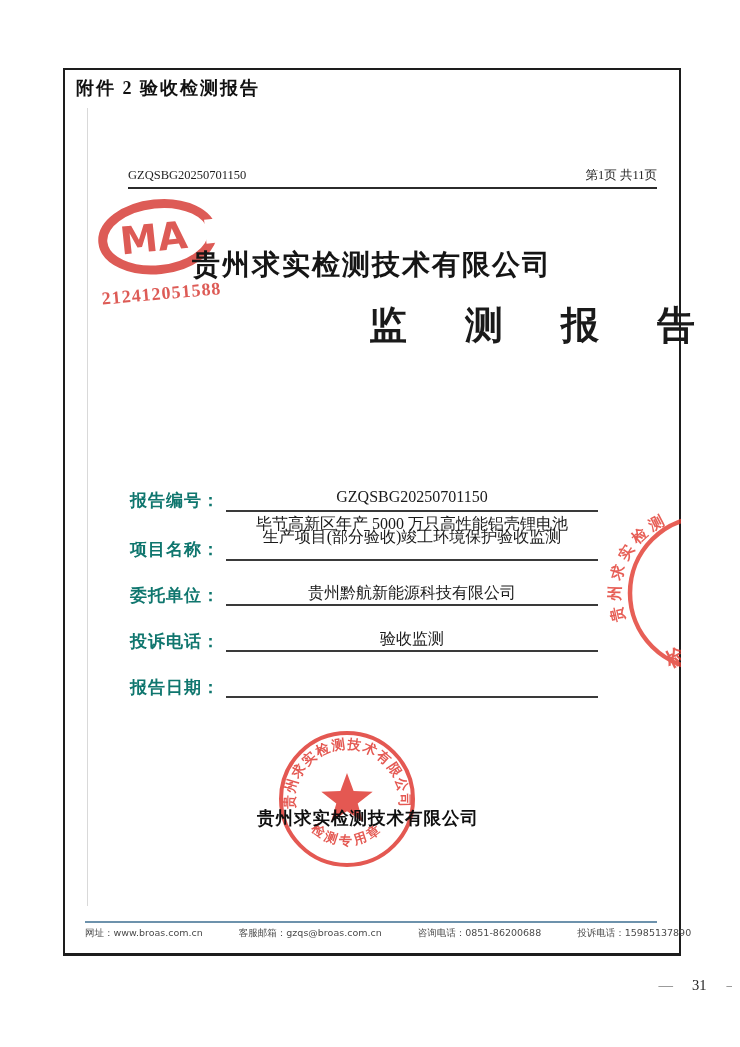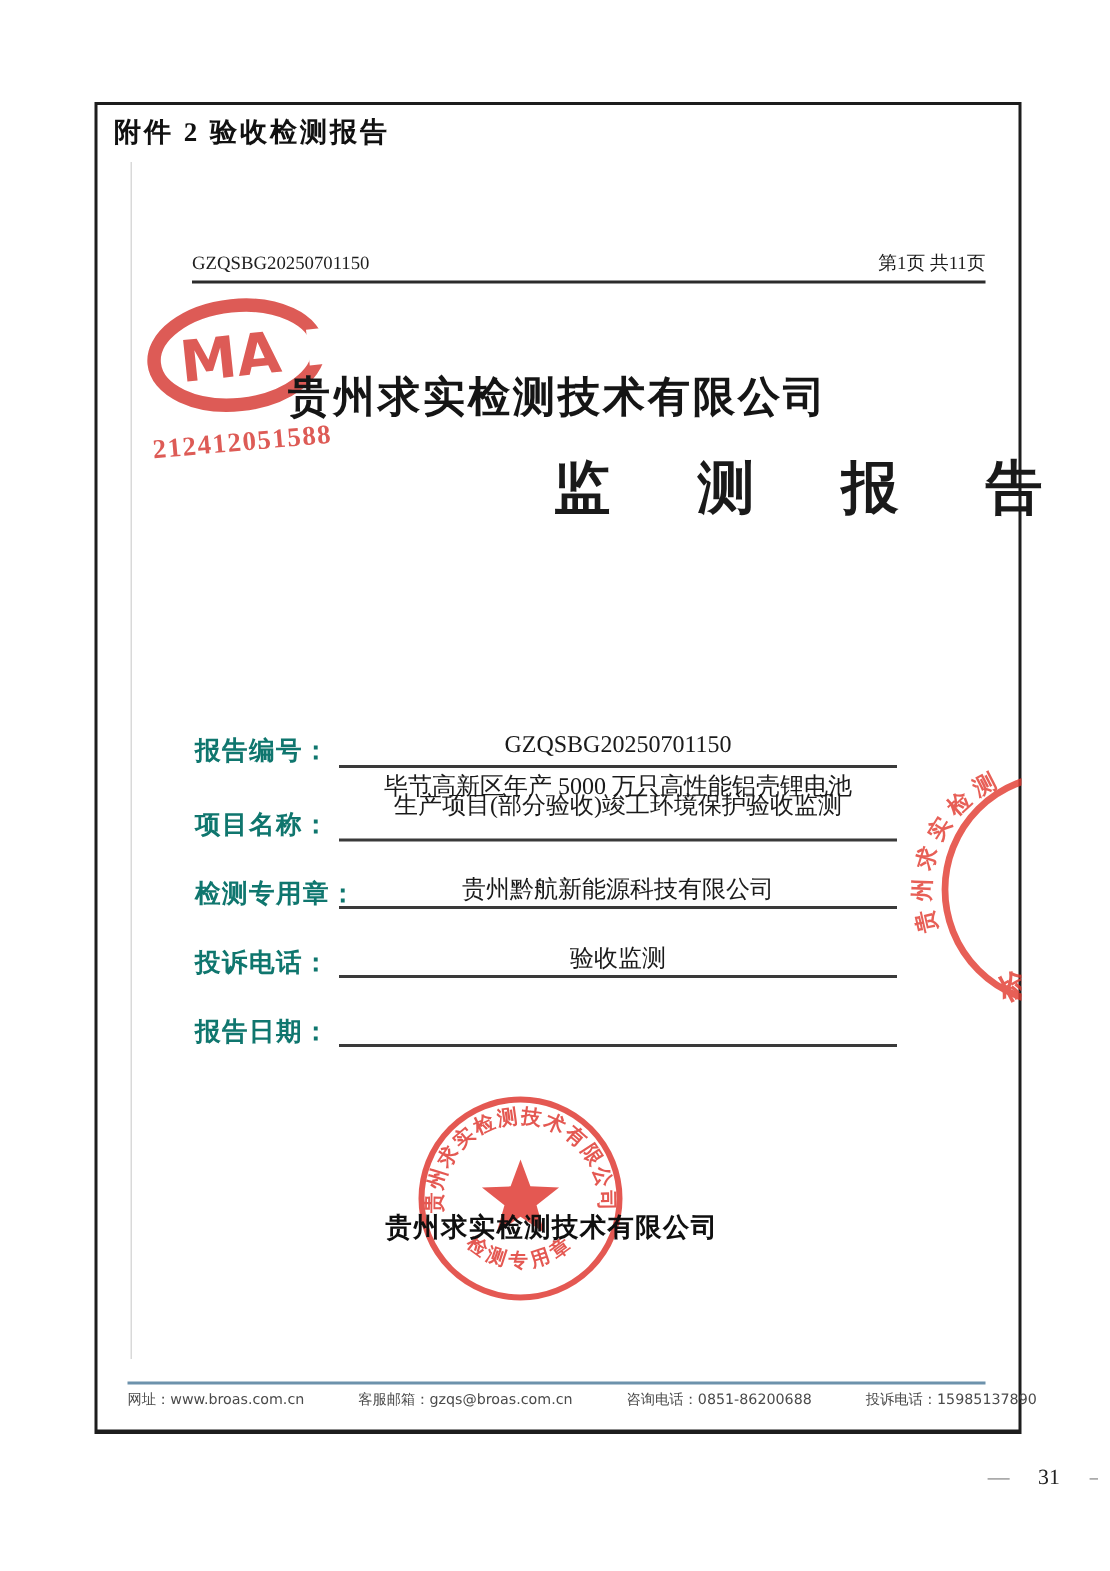--- a/index.html
+++ b/index.html
@@ -138,21 +138,21 @@
 
   <div class="field-label" style="top:489px">报告编号：</div>
   <div class="field-value" style="top:488px">GZQSBG20250701150</div>
   <div class="field-underline" style="top:510px"></div>
 
   <div class="field-value" style="top:514px">毕节高新区年产 5000 万只高性能铝壳锂电池</div>
   <div class="field-label" style="top:538px">项目名称：</div>
   <div class="field-value" style="top:527px">生产项目(部分验收)竣工环境保护验收监测</div>
   <div class="field-underline" style="top:559px"></div>
 
-  <div class="field-label" style="top:584px">检测专用章：</div>
+  <div class="field-label" style="top:584px">委托单位：</div>
   <div class="field-value" style="top:583px">贵州黔航新能源科技有限公司</div>
   <div class="field-underline" style="top:604px"></div>
 
   <div class="field-label" style="top:630px">投诉电话：</div>
   <div class="field-value" style="top:629px">验收监测</div>
   <div class="field-underline" style="top:650px"></div>
 
   <div class="field-label" style="top:676px">报告日期：</div>
   <div class="field-underline" style="top:696px"></div>
 

